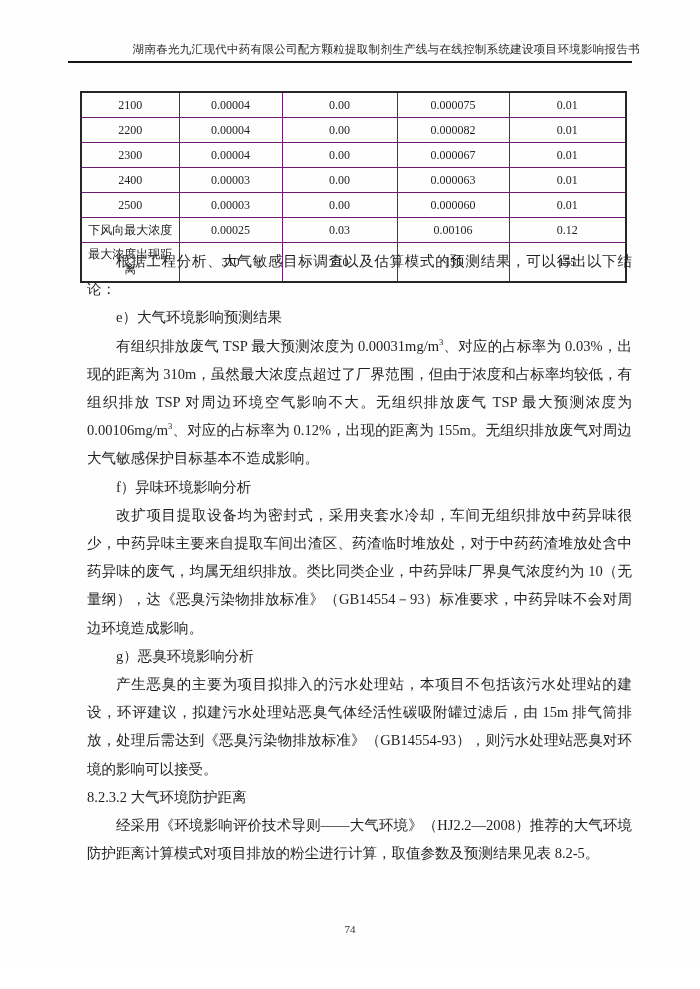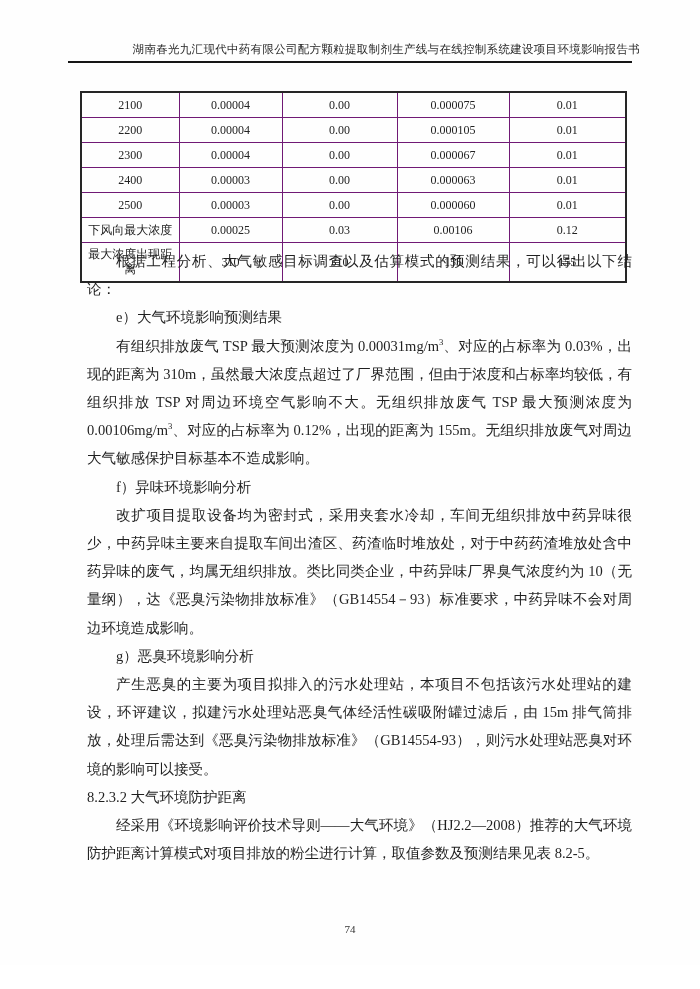--- a/index.html
+++ b/index.html
@@ -74,21 +74,21 @@
         <td>2100</td>
         <td>0.00004</td>
         <td>0.00</td>
         <td>0.000075</td>
         <td>0.01</td>
       </tr>
       <tr>
         <td>2200</td>
         <td>0.00004</td>
         <td>0.00</td>
-        <td>0.000105</td>
+        <td>0.000082</td>
         <td>0.01</td>
       </tr>
       <tr>
         <td>2300</td>
         <td>0.00004</td>
         <td>0.00</td>
         <td>0.000067</td>
         <td>0.01</td>
       </tr>
       <tr>

